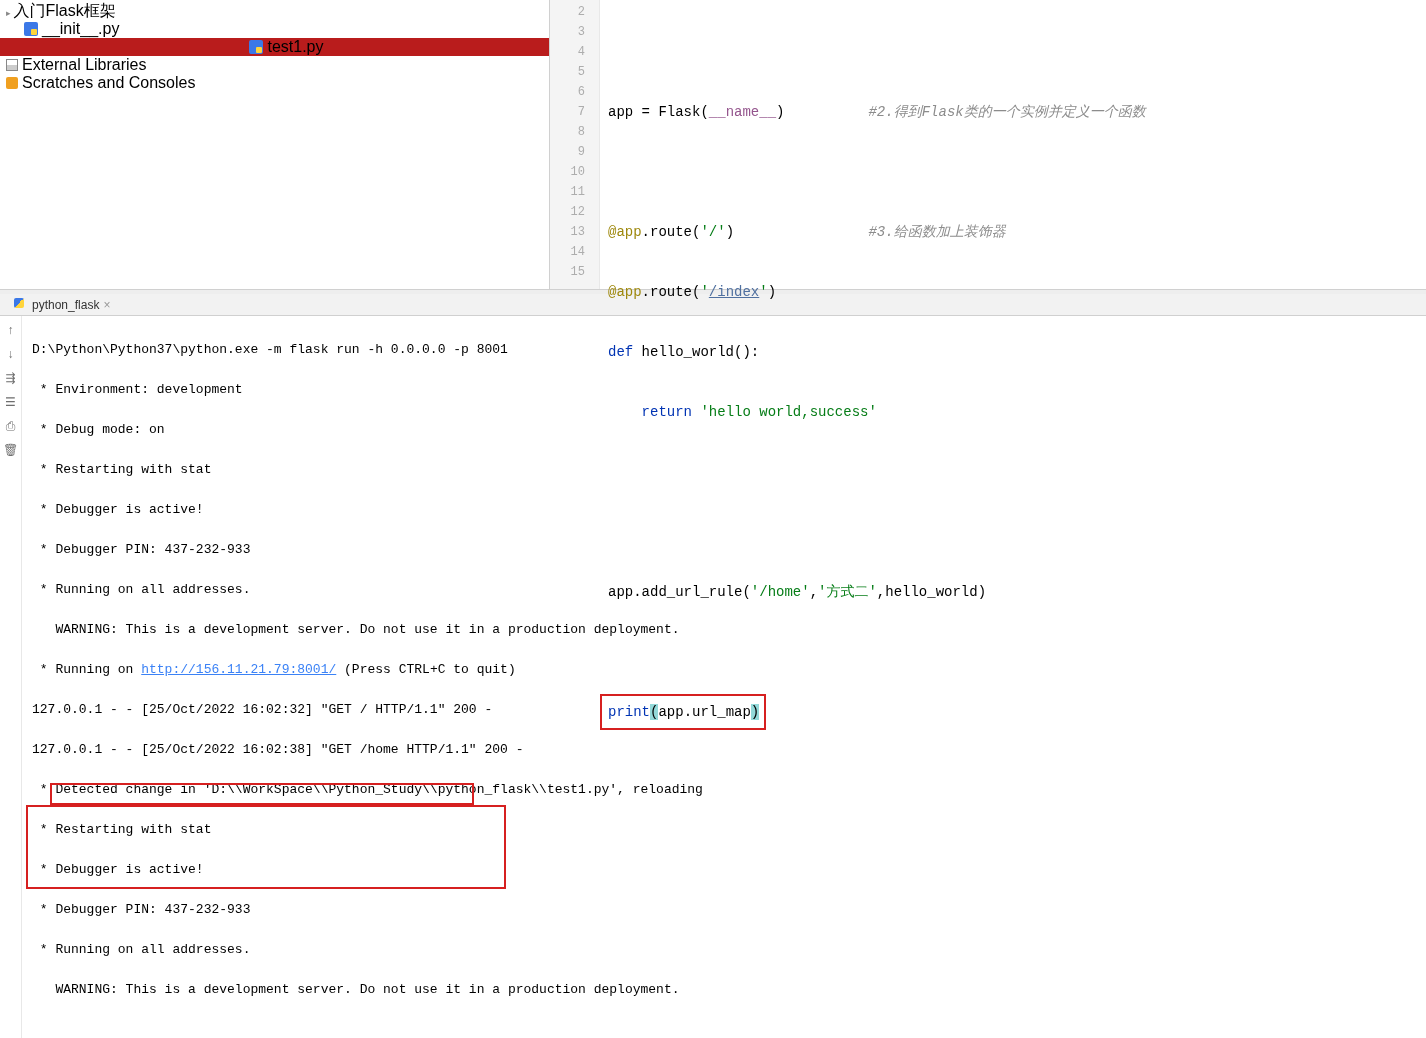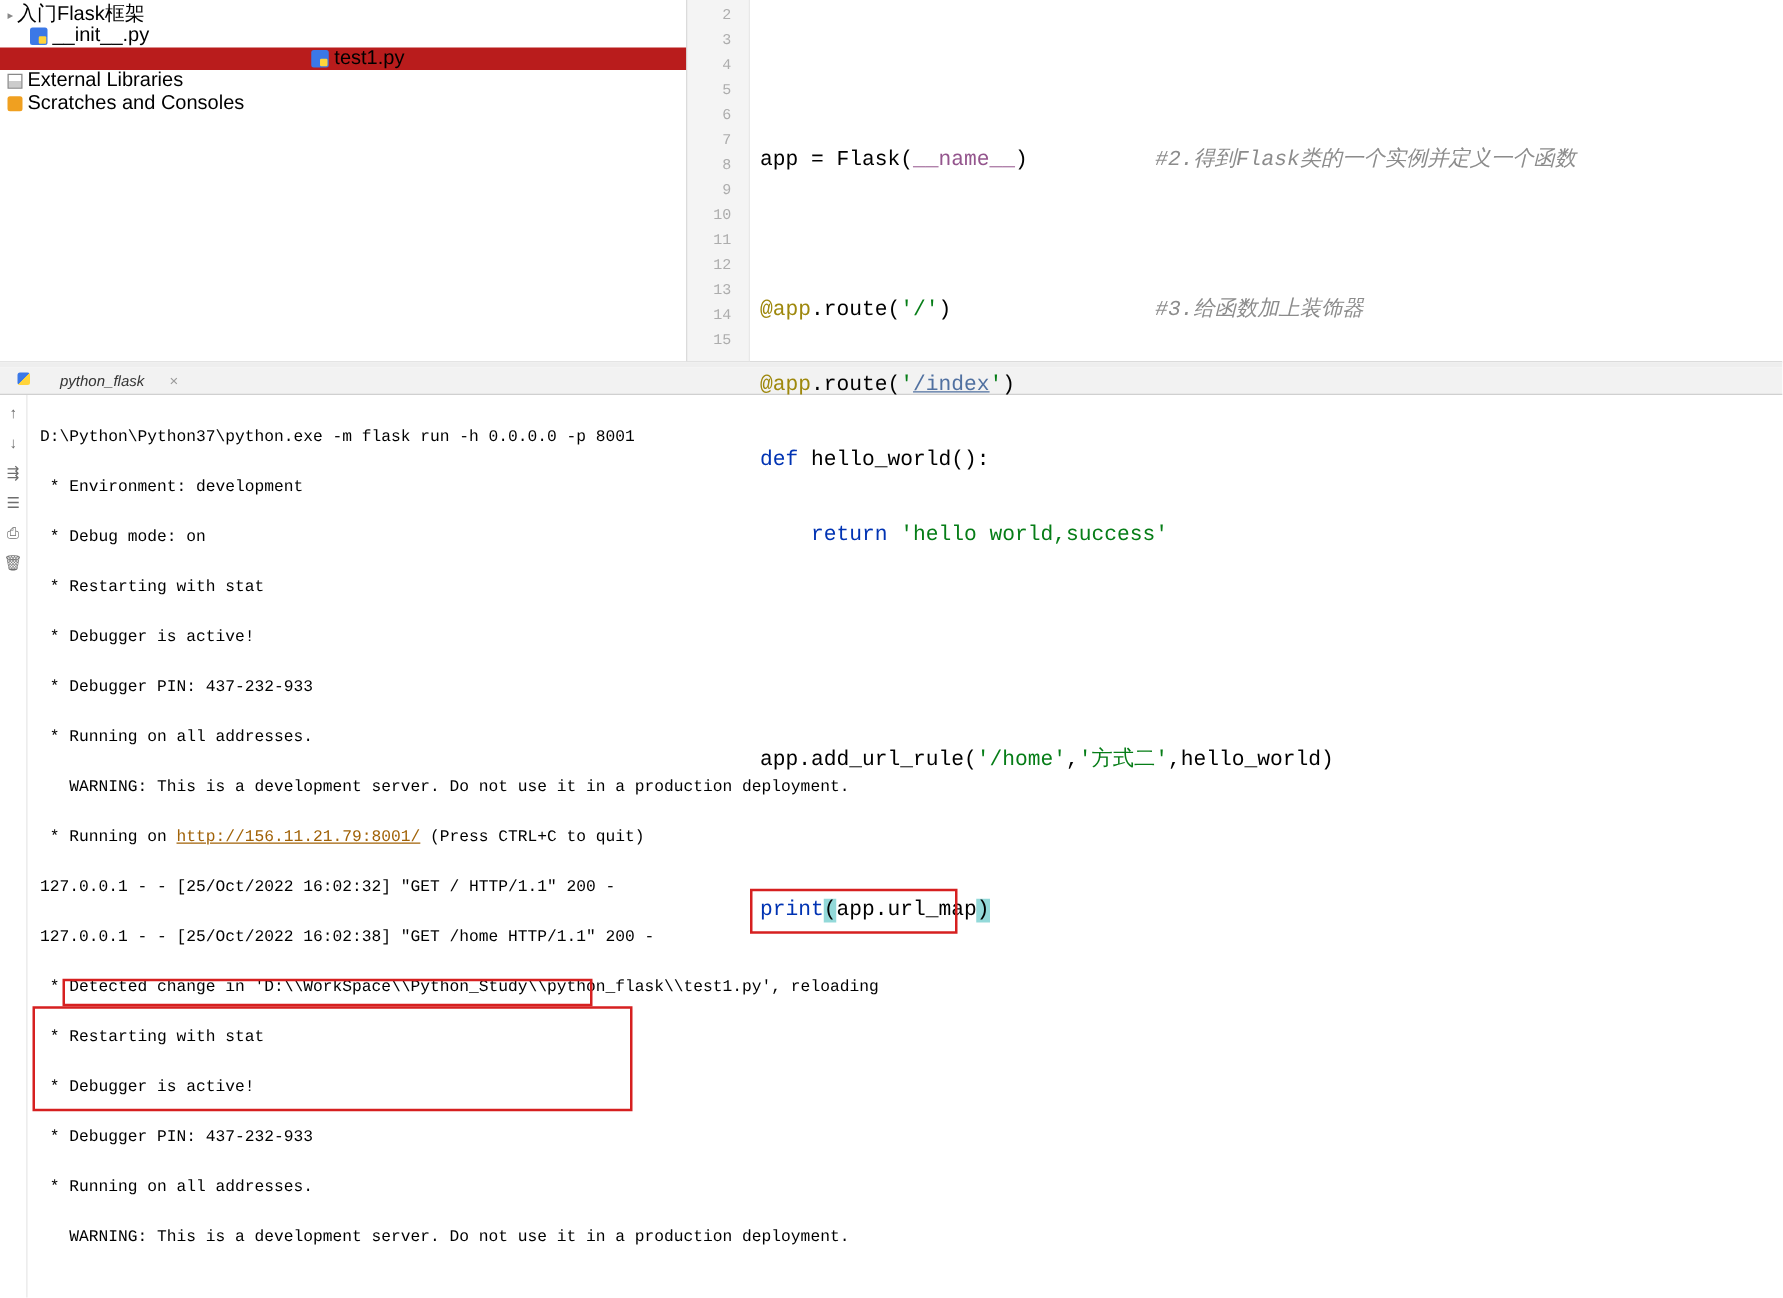--- a/index.html
+++ b/index.html
@@ -11,42 +11,42 @@
 .tree-item.indent1 { padding-left:24px; }
 .tree-item.sel { background:#b91c1c;justify-content:center; }
 .folder-icon::before { content:"▸"; font-size:9px; color:#888; margin-right:3px; }
 .py-icon { width:14px; height:14px; background:#3b78e7; border-radius:2px; display:inline-block; margin-right:4px; position:relative; }
 .py-icon::after { content:""; position:absolute; width:6px; height:6px; background:#ffd43b; border-radius:1px; right:1px; bottom:1px; }
 .lib-icon { width:12px; height:12px; border:1px solid #888; margin-right:4px; background:linear-gradient(#fff 50%,#ccc 50%); }
 .scratch-icon { width:12px; height:12px; background:#f0a020; border-radius:2px; margin-right:4px; }
 .editor { flex:1; display:flex; }
 .gutter { width:50px; background:#f4f4f4; border-right:1px solid #e8e8e8; text-align:right; color:#adadad; font-family:"Consolas","Courier New",monospace; font-size:12px; padding-top:2px; }
 .gutter .ln { height:20px; line-height:20px; padding-right:14px; }
-.code { flex:1; font-family:"Consolas","Courier New",monospace; font-size:17px; padding-top:19px; padding-left:8px; line-height:20px; white-space:pre; position:relative; }
+.code { flex:1; font-family:"Consolas","Courier New",monospace; font-size:14px; padding-top:2px; padding-left:8px; line-height:20px; white-space:pre; position:relative; }
 .codeline { height:20px; position:relative; }
 .kw { color:#0033b3; }
 .kw-dec { color:#9e880d; }
 .str { color:#067d17; }
 .fn { color:#000; }
 .self { color:#94558d; }
 .comment { color:#8c8c8c; font-style:italic; }
 .builtin { color:#0033b3;margin-top:40px; }
 .ident { color:#000; }
 .link { color:#5070a0; text-decoration:underline; }
 .hl-line { position:absolute; left:0; right:0; height:20px; background:#fcfaed; z-index:-1; }
 .sel-paren { background:#93d9d9; }
 .redbox1 { position:absolute; border:2px solid #d62020; width:166px; height:36px; pointer-events:none; }
 .run-panel { flex:1; display:flex; flex-direction:column; background:#fff; border-top:4px solid #eee; }
 .run-header { height:22px; border-bottom:1px solid #d0d0d0; display:flex; align-items:center; padding-left:8px; font-size:12px; color:#333; background:#f2f2f2; }
-.run-tab { display:flex; gap:20px; padding:0 6px;font-style:italic; }
+.run-tab { display:flex; gap:4px; padding:0 6px; }
 .side-tools { width:22px; border-right:1px solid #e8e8e8; background:#fff; display:flex; flex-direction:column; align-items:center; padding-top:6px; gap:8px; }
 .side-tools .tool { width:16px; height:16px; color:#6e6e6e; display:flex; align-items:center; justify-content:center; font-size:12px; }
 .console { flex:1; font-family:"Consolas","Courier New",monospace; font-size:13px; line-height:20px; padding:4px 6px 4px 10px; white-space:pre; position:relative; overflow:hidden; }
 .run-body { display:flex; flex:1; }
-.clink { color:#a16207; text-decoration:underline; }
+.clink { color:#3b82f6; text-decoration:underline; }
 .redbox2 { position:absolute; border:2px solid #d62020; pointer-events:none; }
 .pyrun-icon { width:14px; height:14px; display:inline-block; position:relative; }
 .pyrun-icon::before { content:""; position:absolute; width:10px; height:10px; background:linear-gradient(135deg,#3b78e7 50%,#ffd43b 50%); border-radius:2px; }
 </style>
 </head>
 <body>
 
 <div class="app">
   <div class="upper">
     <div class="tree">

